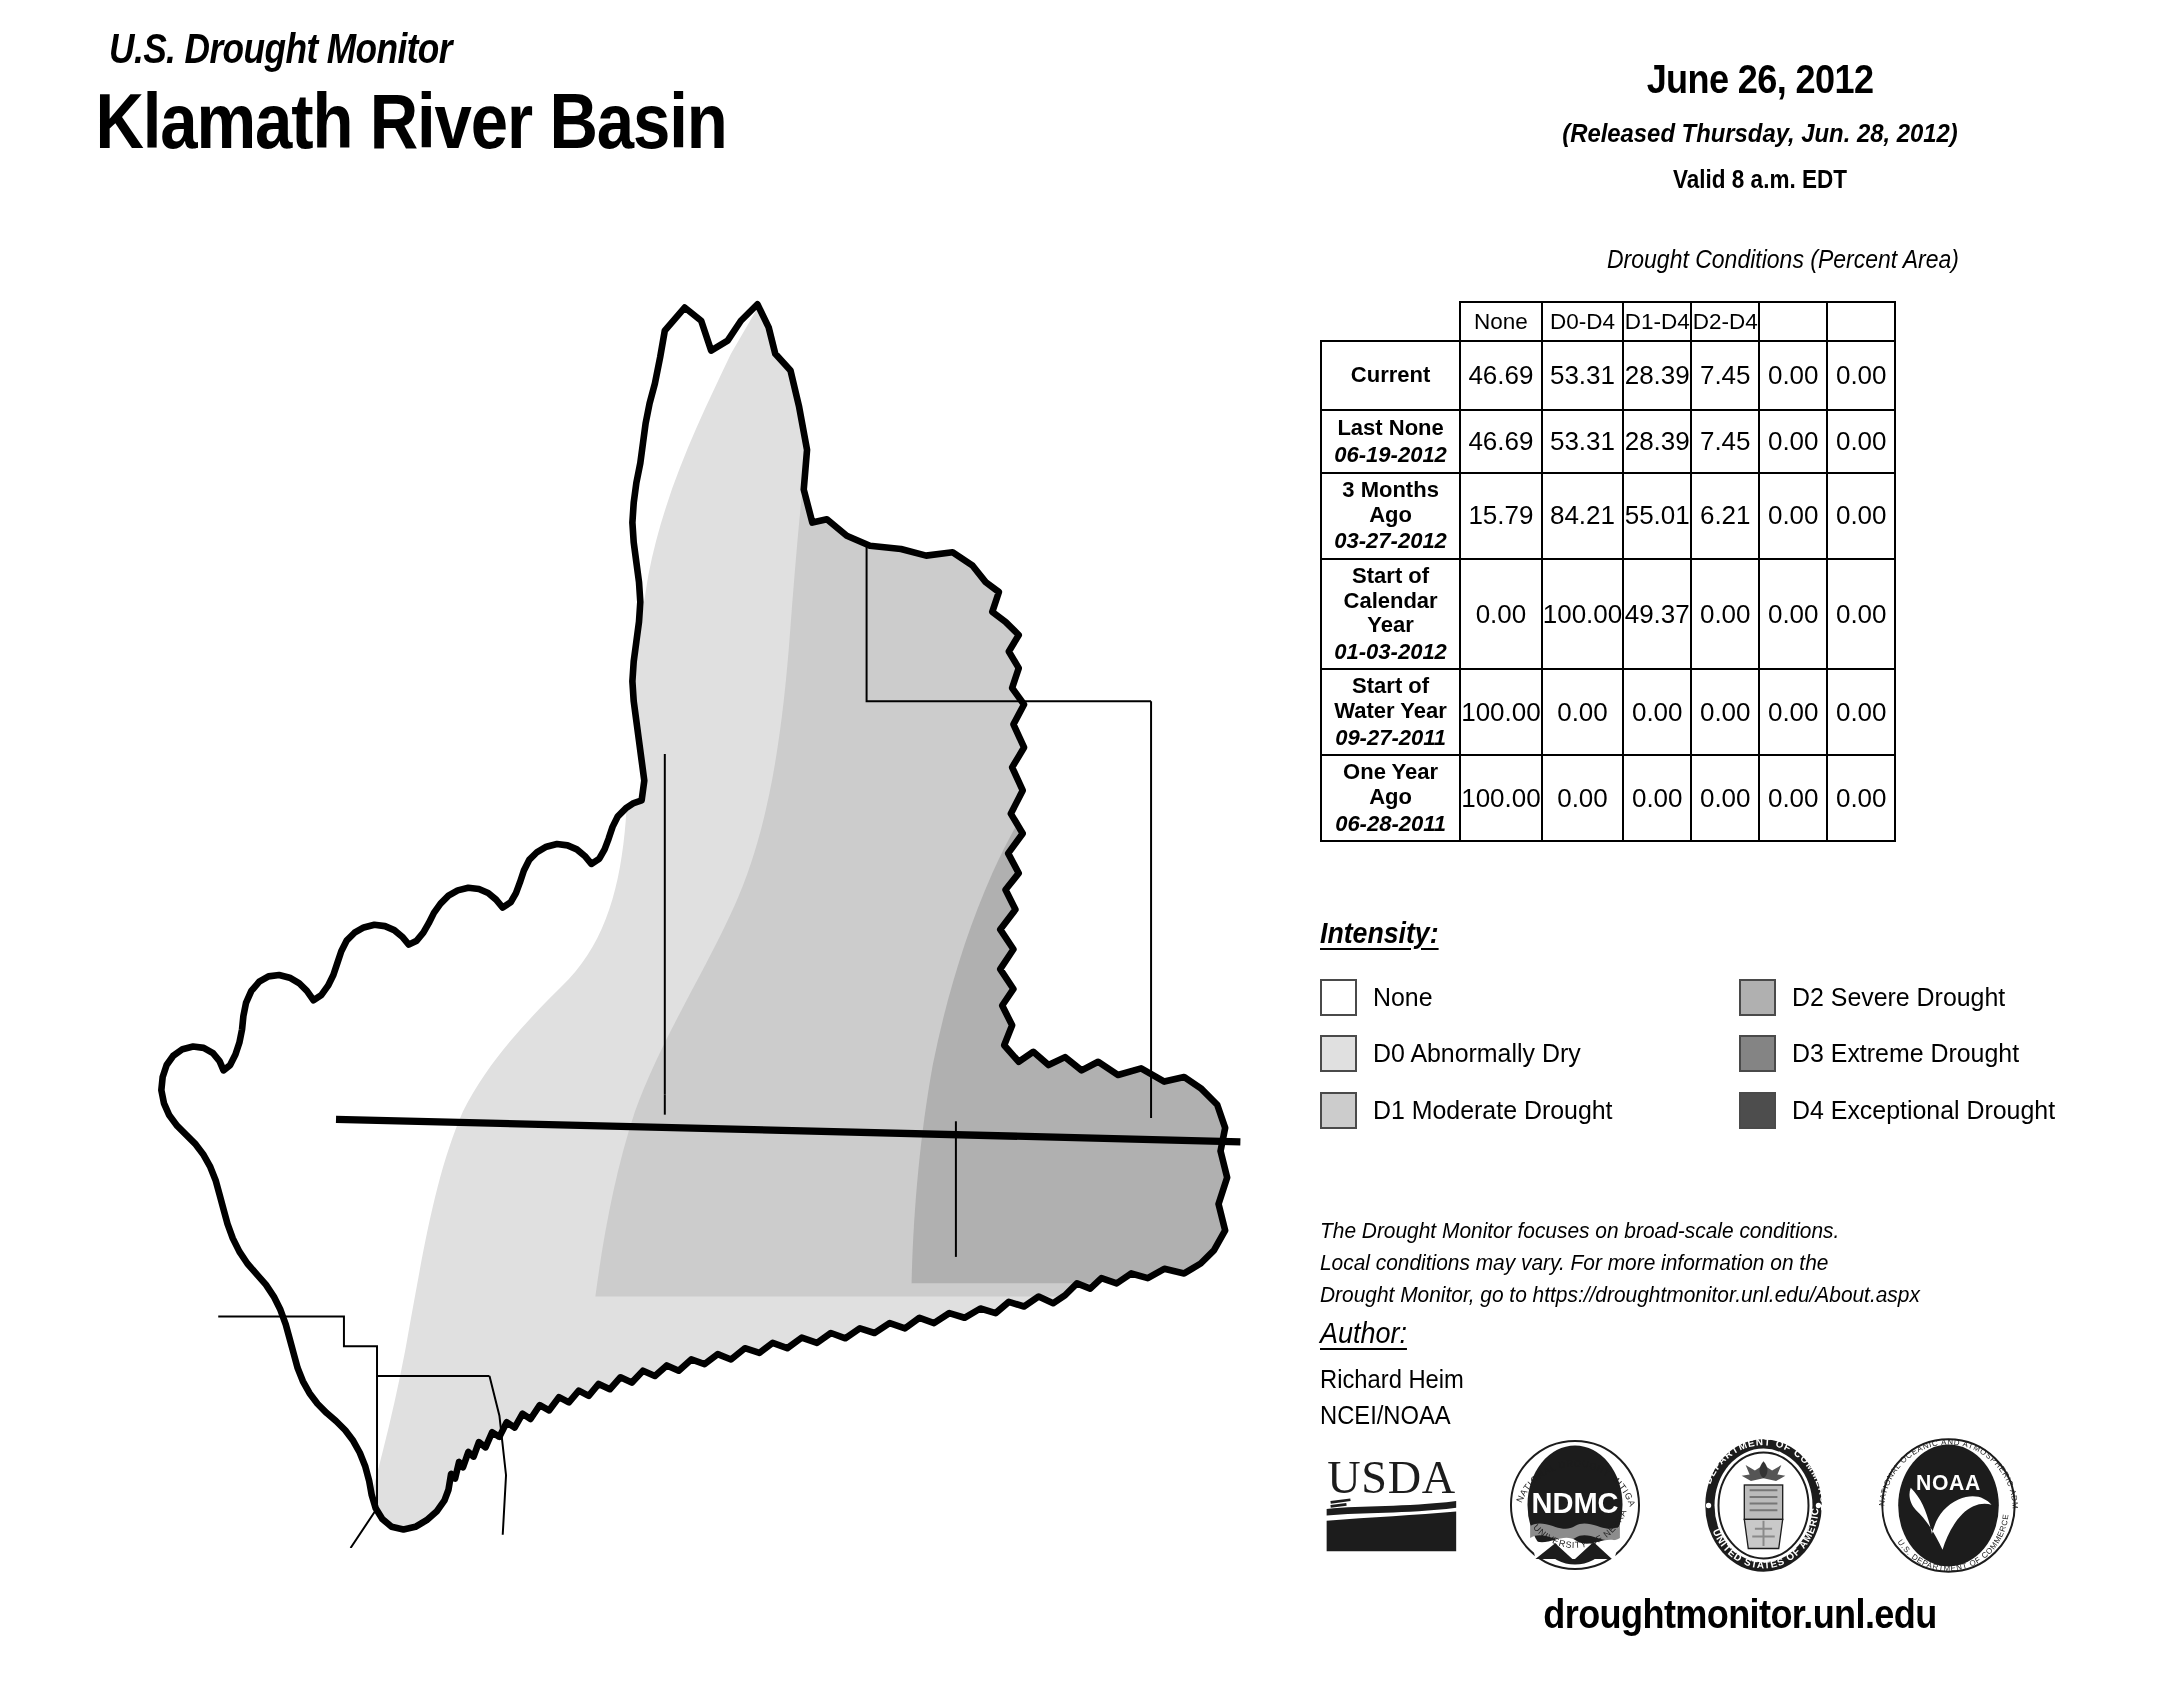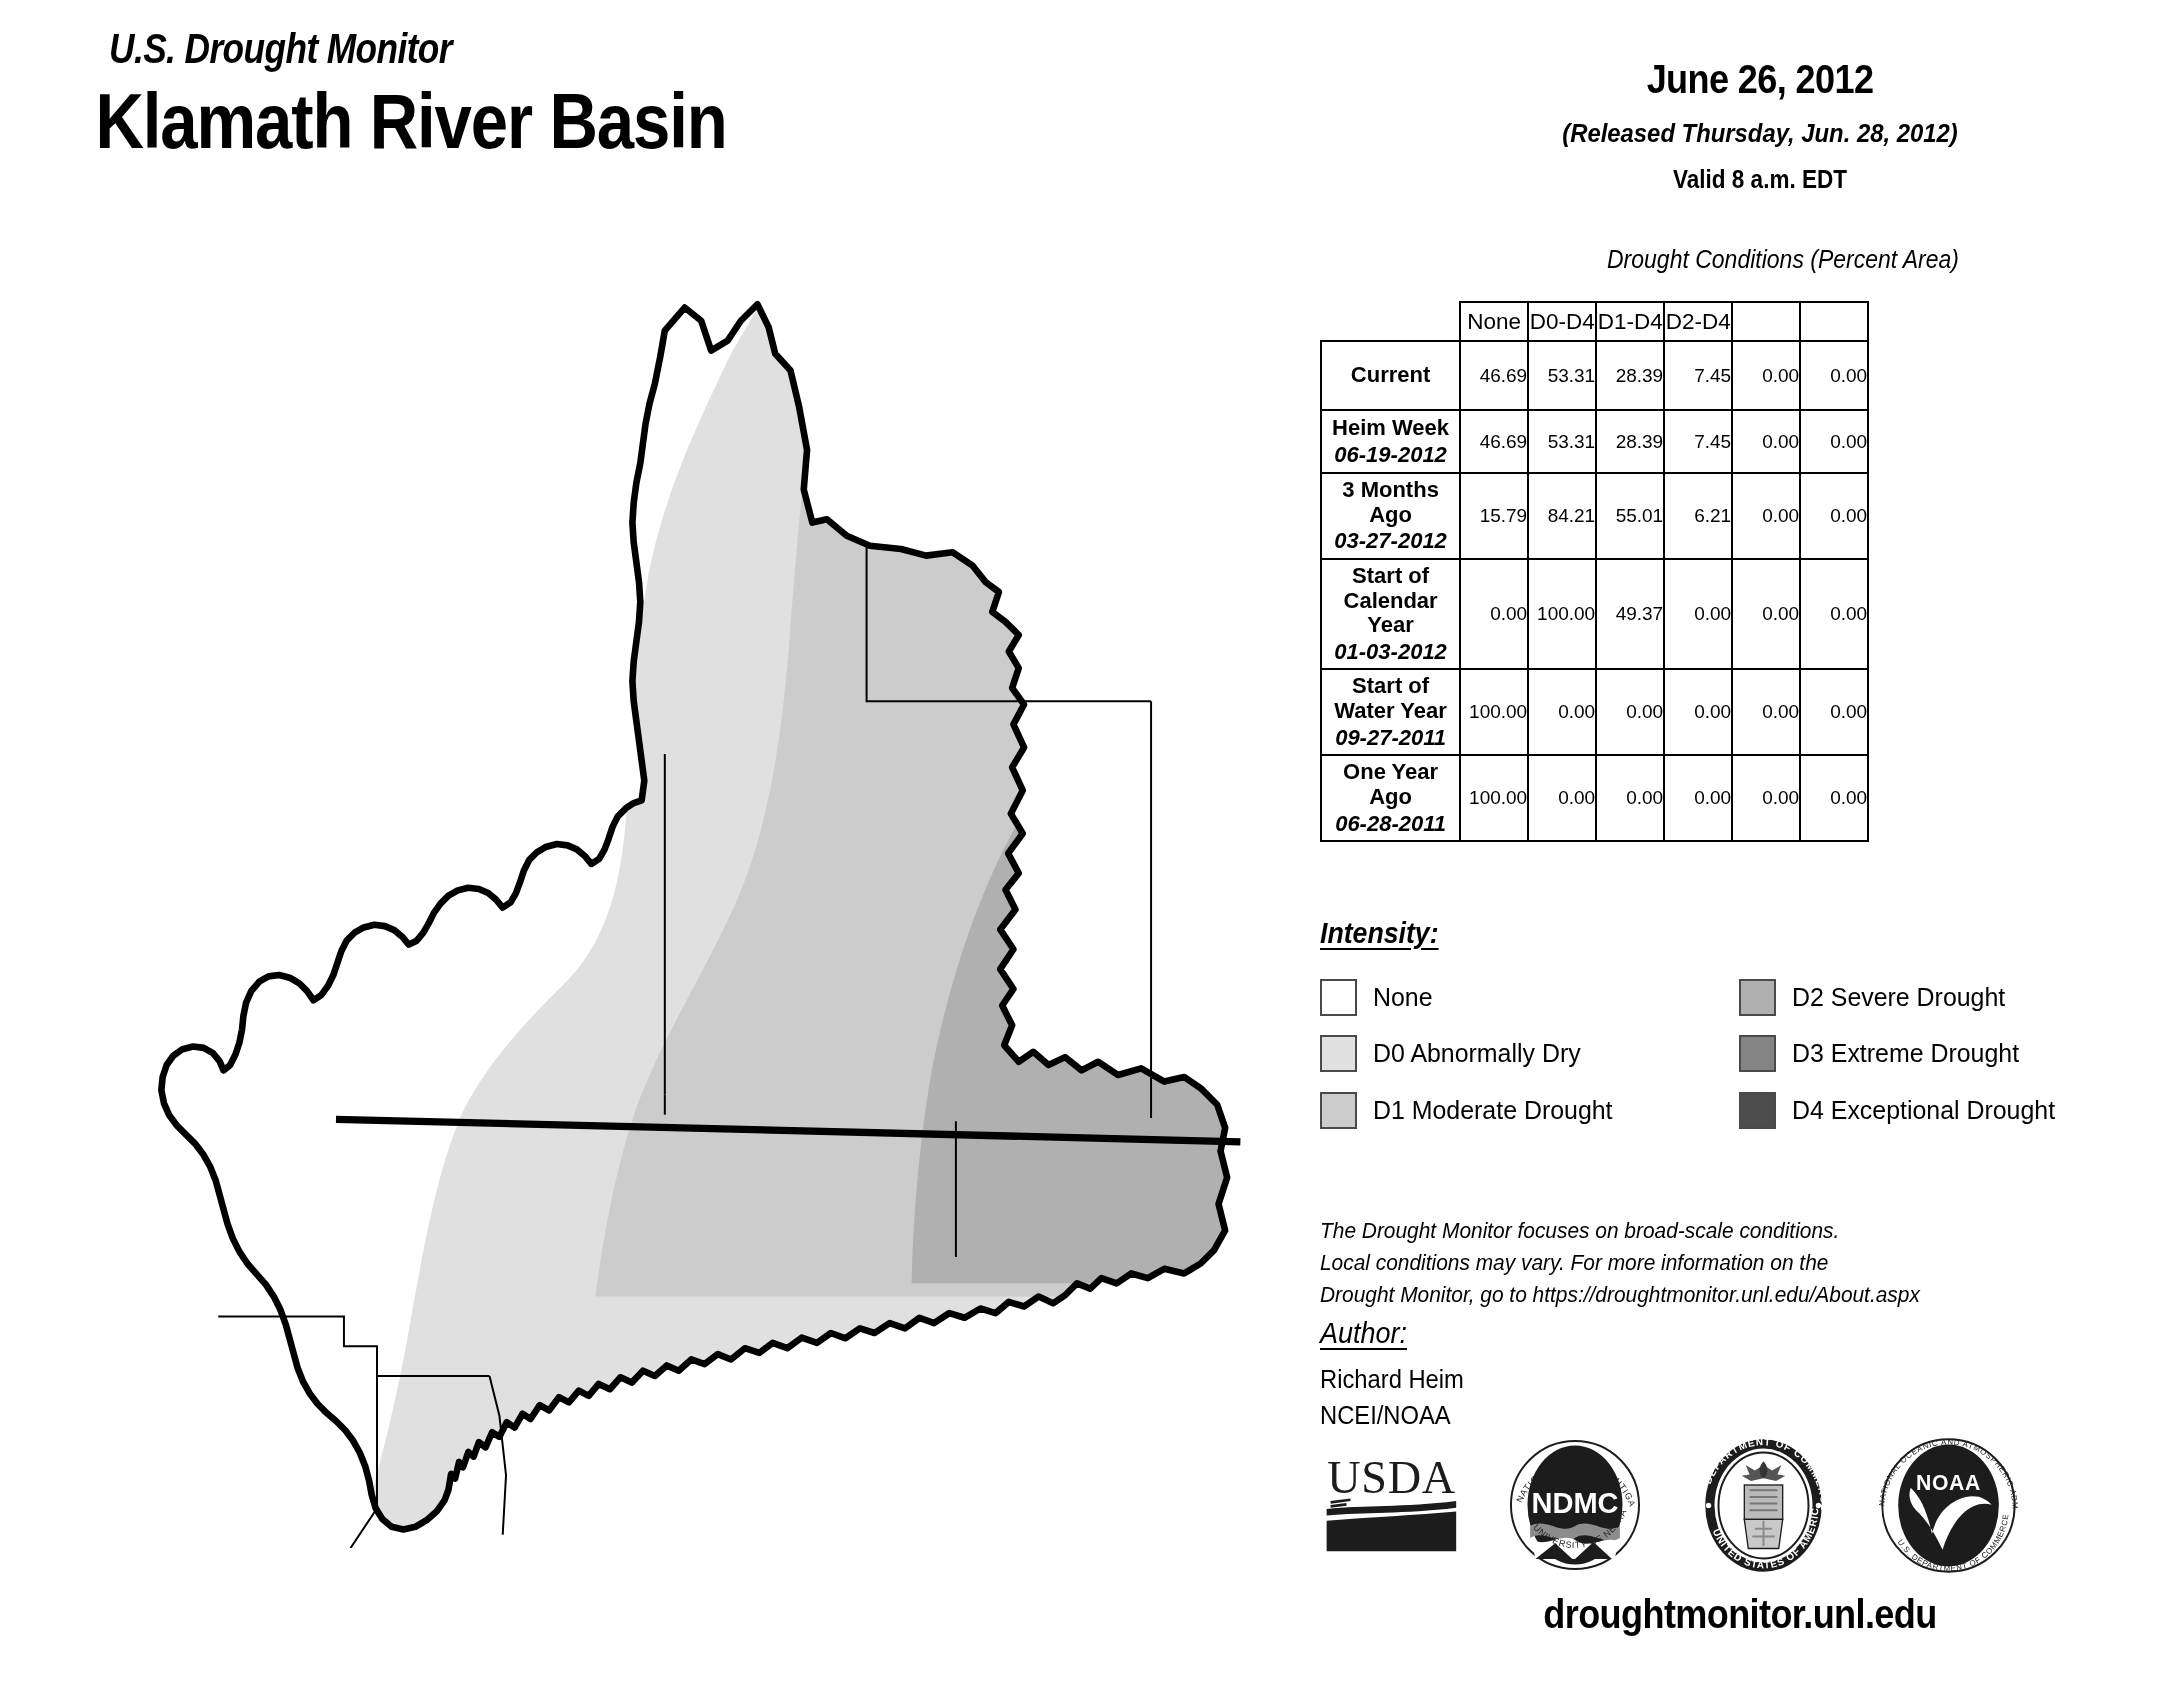--- a/index.html
+++ b/index.html
@@ -69,21 +69,21 @@
   }
   table.dm .corner{border:none;background:transparent;}
   table.dm thead th{height:37px;font-size:22.5px;}
   table.dm .rowlbl{
     width:132px;font-weight:bold;font-size:22px;line-height:1.12;
     padding:4px 2.6px;
   }
   table.dm .rowlbl .sub{
     display:block;font-weight:bold;font-style:italic;font-size:22px;margin-top:2px;
   }
-  table.dm td.val{width:66px;height:61px;font-size:19px;text-align:right;}
+  table.dm td.val{width:66px;height:61px;font-size:26px;}
   table.dm tbody tr{height:61px;}
   table.dm tbody tr.tall{height:69px;}
   .hdr-none{background:#ffffff;color:#000;}
   .hdr-d0{background:#e0e0e0;color:#000;}
   .hdr-d1{background:#cccccc;color:#000;}
   .hdr-d2{background:#b0b0b0;color:#000000;}
   .hdr-d3{background:#848484;color:#ffffff;}
   .hdr-d4{background:#4d4d4d;color:#ffffff;}
 
   
@@ -285,21 +285,21 @@
           <td class="val">46.69</td>
           <td class="val">53.31</td>
           <td class="val">28.39</td>
           <td class="val">7.45</td>
           <td class="val">0.00</td>
           <td class="val">0.00</td>
         </tr>
 
         <tr>
           <td class="rowlbl">
-            <span>Heim Week</span>
+            <span>Last None</span>
             <span class="sub">06-19-2012</span>
           </td>
           <td class="val">46.69</td>
           <td class="val">53.31</td>
           <td class="val">28.39</td>
           <td class="val">7.45</td>
           <td class="val">0.00</td>
           <td class="val">0.00</td>
         </tr>
 

